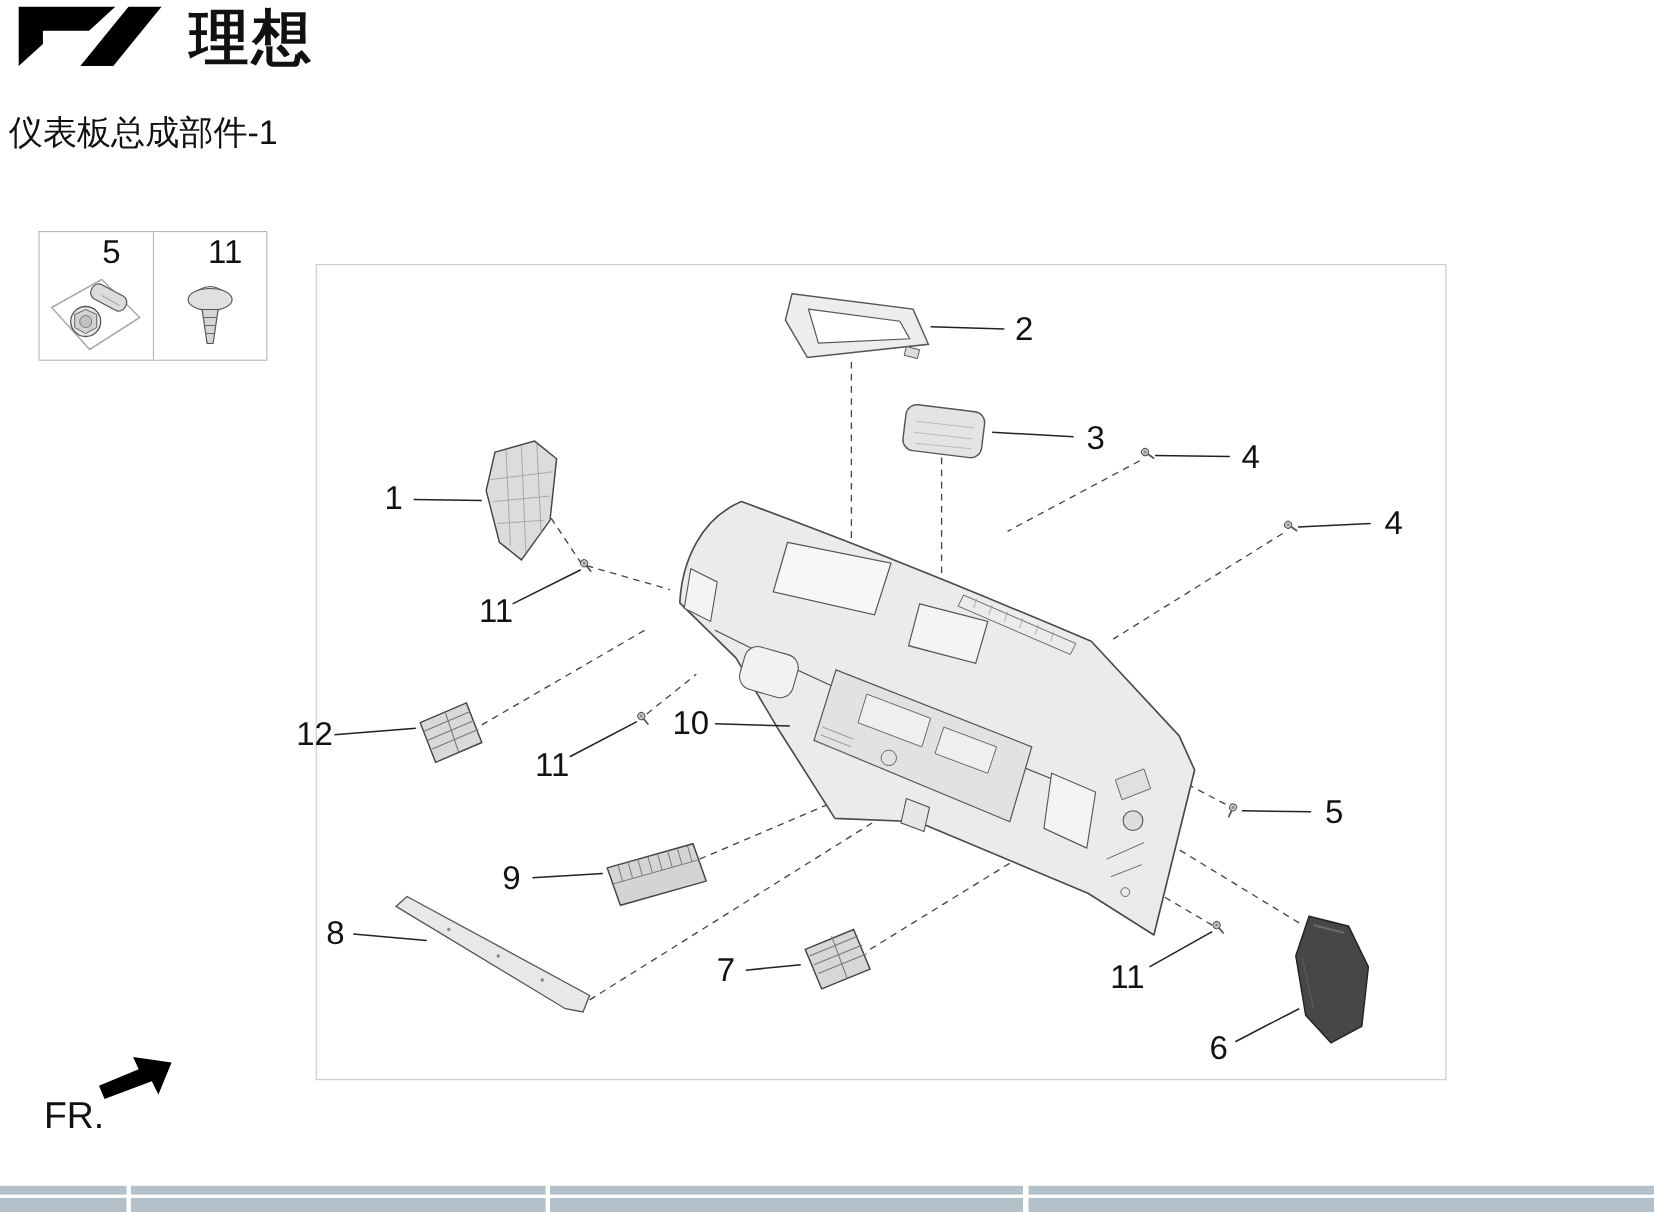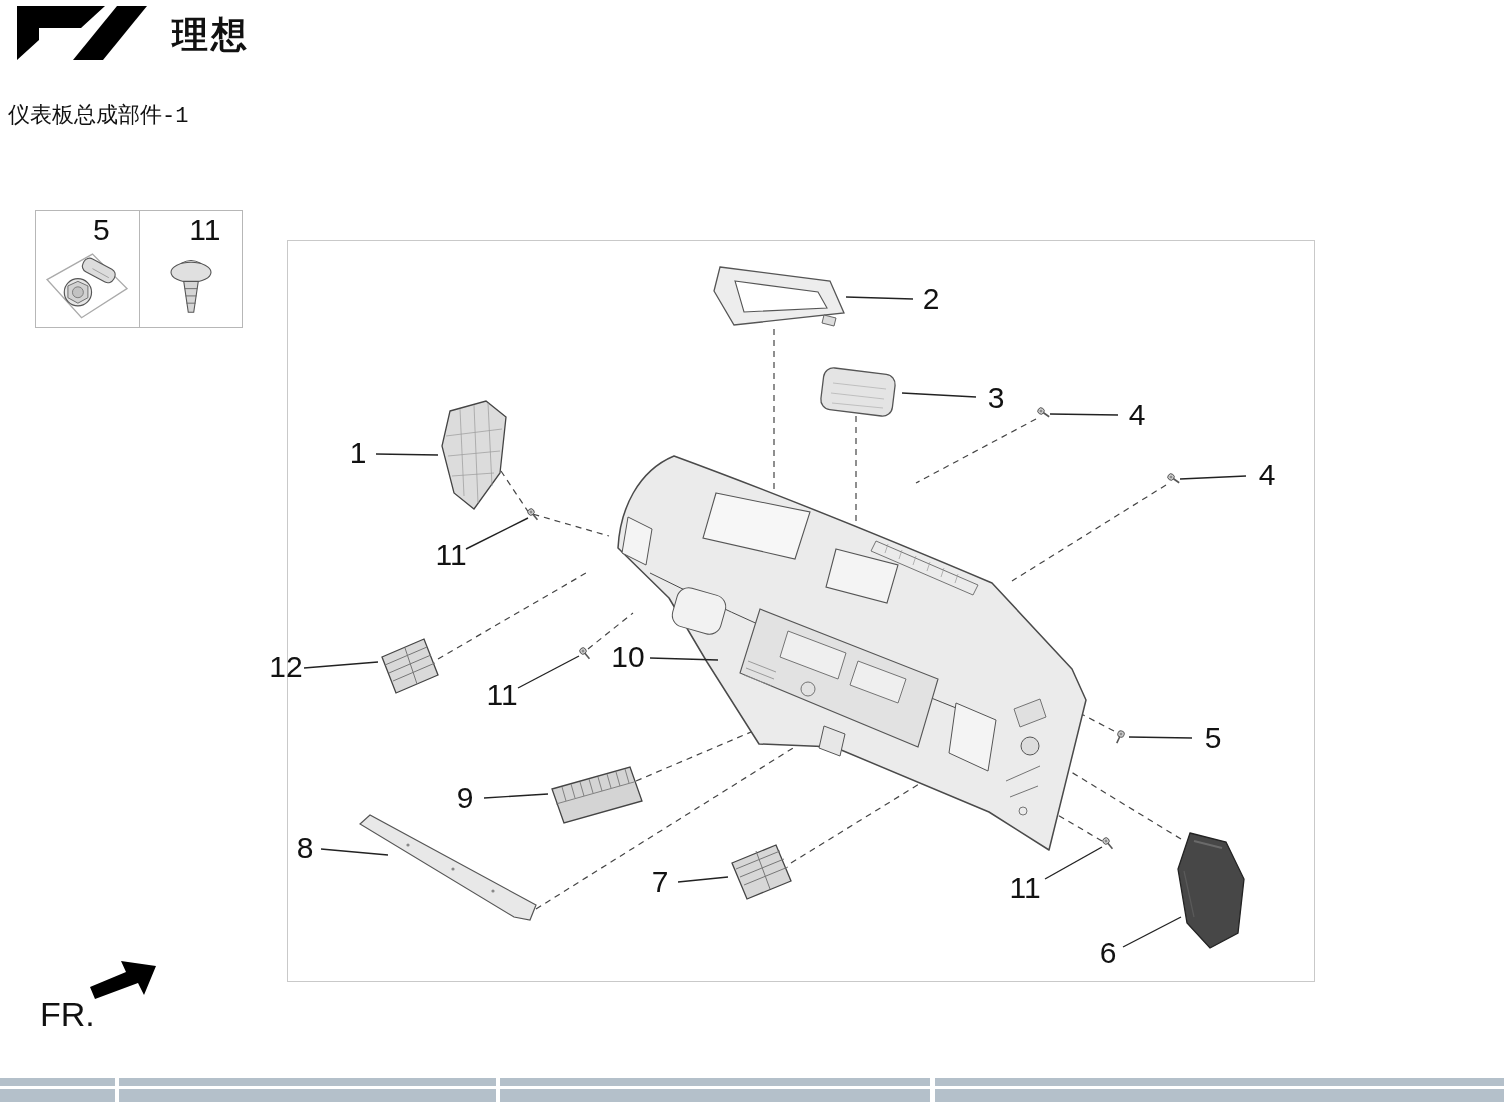--- a/index.html
+++ b/index.html
@@ -3,22 +3,22 @@
 <meta charset="utf-8">
 <style>
   html,body{margin:0;padding:0;}
   body{
     width:1504px;height:1102px;position:relative;overflow:hidden;
     background:#ffffff;color:#111;
     font-family:"Liberation Sans", sans-serif;
   }
   .logo-row{position:absolute;left:12px;top:6px;display:flex;align-items:center;gap:20px;}
   .logo-mark svg{display:block;}
-  .logo-text{font-size:36px;font-weight:700;letter-spacing:3px;line-height:58px;}
-  .page-title{position:absolute;left:8px;top:100px;margin:0;font-size:22px;font-weight:500;font-family:Liberation Mono, monospace;}
+  .logo-text{font-size:54px;font-weight:700;letter-spacing:3px;line-height:58px;}
+  .page-title{position:absolute;left:8px;top:100px;margin:0;font-size:31px;font-weight:500;}
 
   .legend{position:absolute;left:35px;top:210px;width:208px;height:118px;border:1px solid #b7b7b7;display:flex;box-sizing:border-box;background:#fff;}
   .legend-cell{flex:1;display:flex;flex-direction:column;align-items:center;box-sizing:border-box;}
   .legend-cell + .legend-cell{border-left:1px solid #b7b7b7;}
   .legend-num{font-size:30px;margin-top:2px;transform:translateX(14px);}
   .legend-icon{margin-top:-2px;}
 
   .diagram{position:absolute;left:287px;top:240px;width:1028px;height:742px;border:1px solid #c9c9c9;box-sizing:border-box;}
   .diagram svg{overflow:visible;display:block;}
   .diagram text{font-family:"Liberation Sans", sans-serif;font-size:30px;fill:#121212;}

